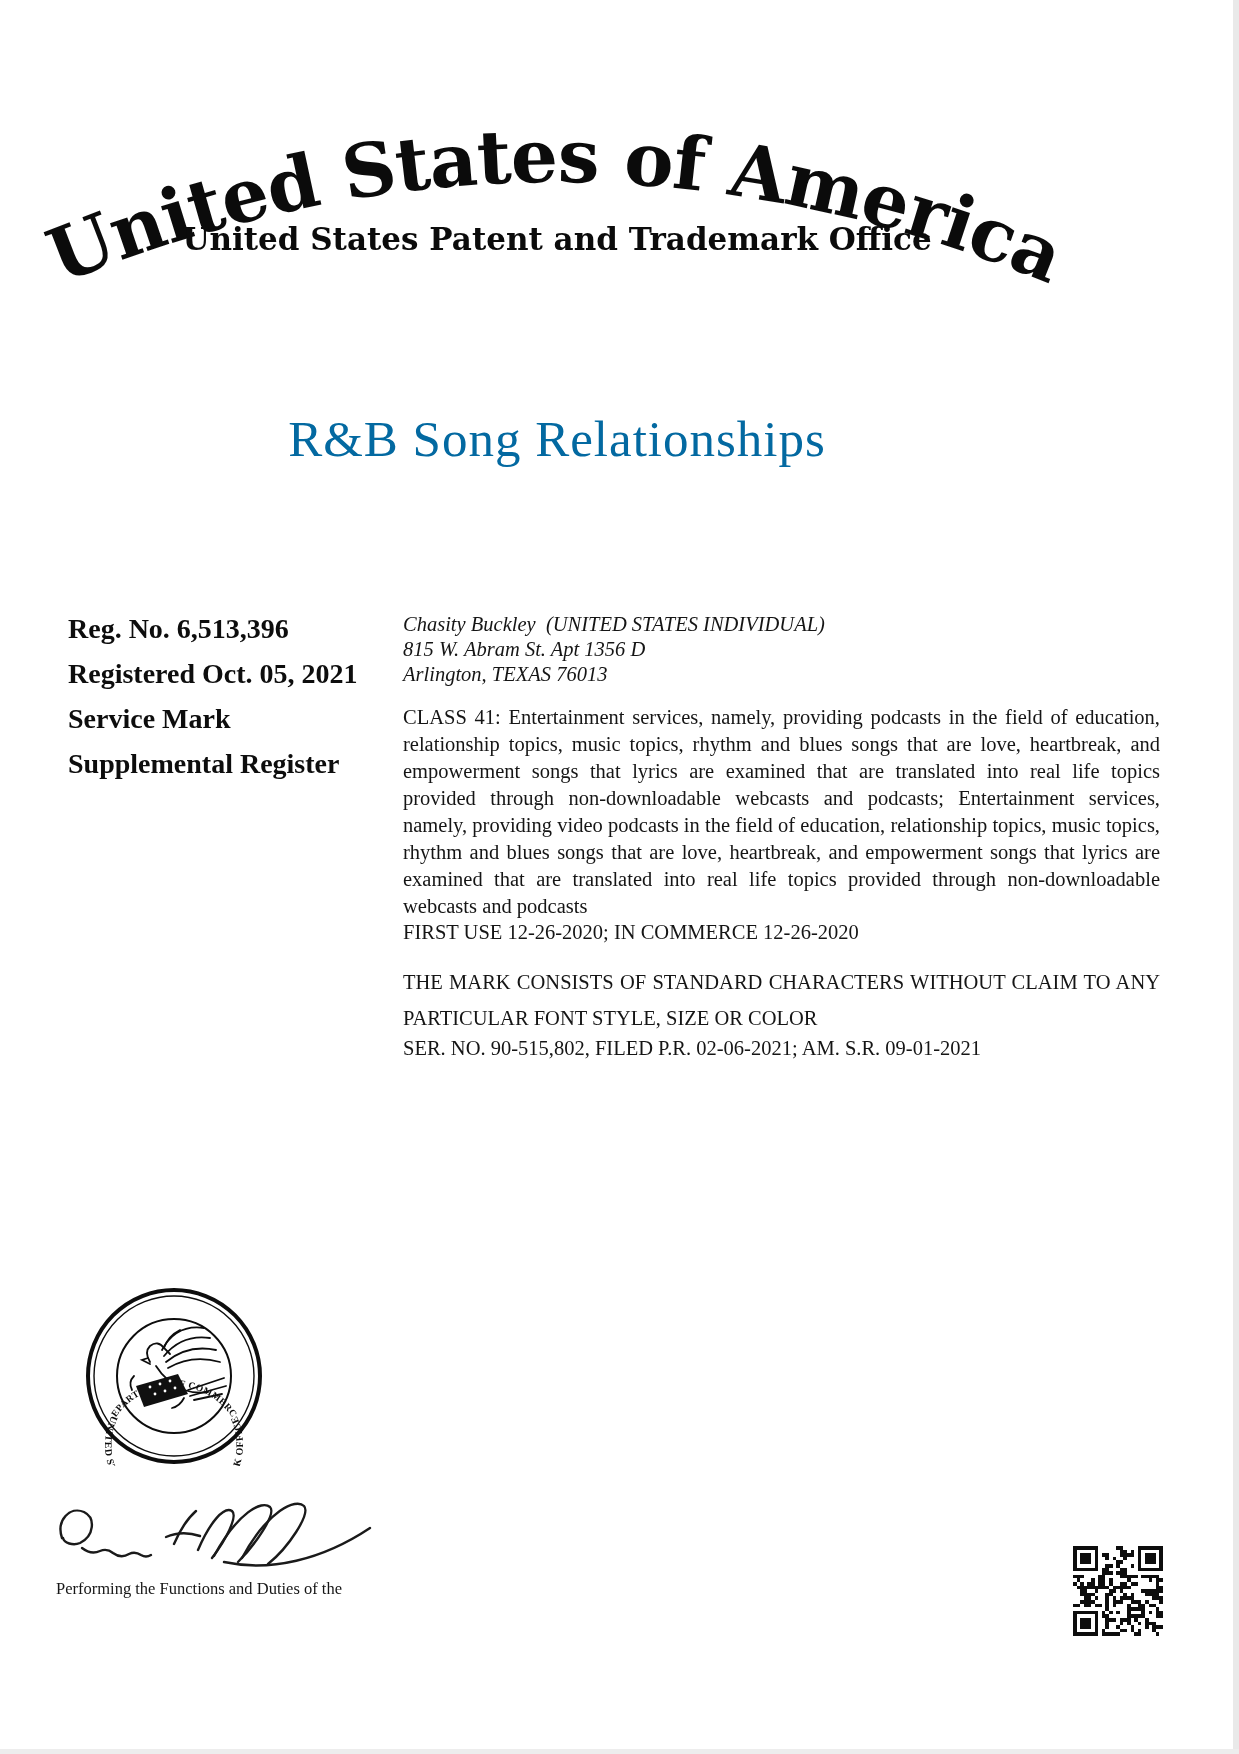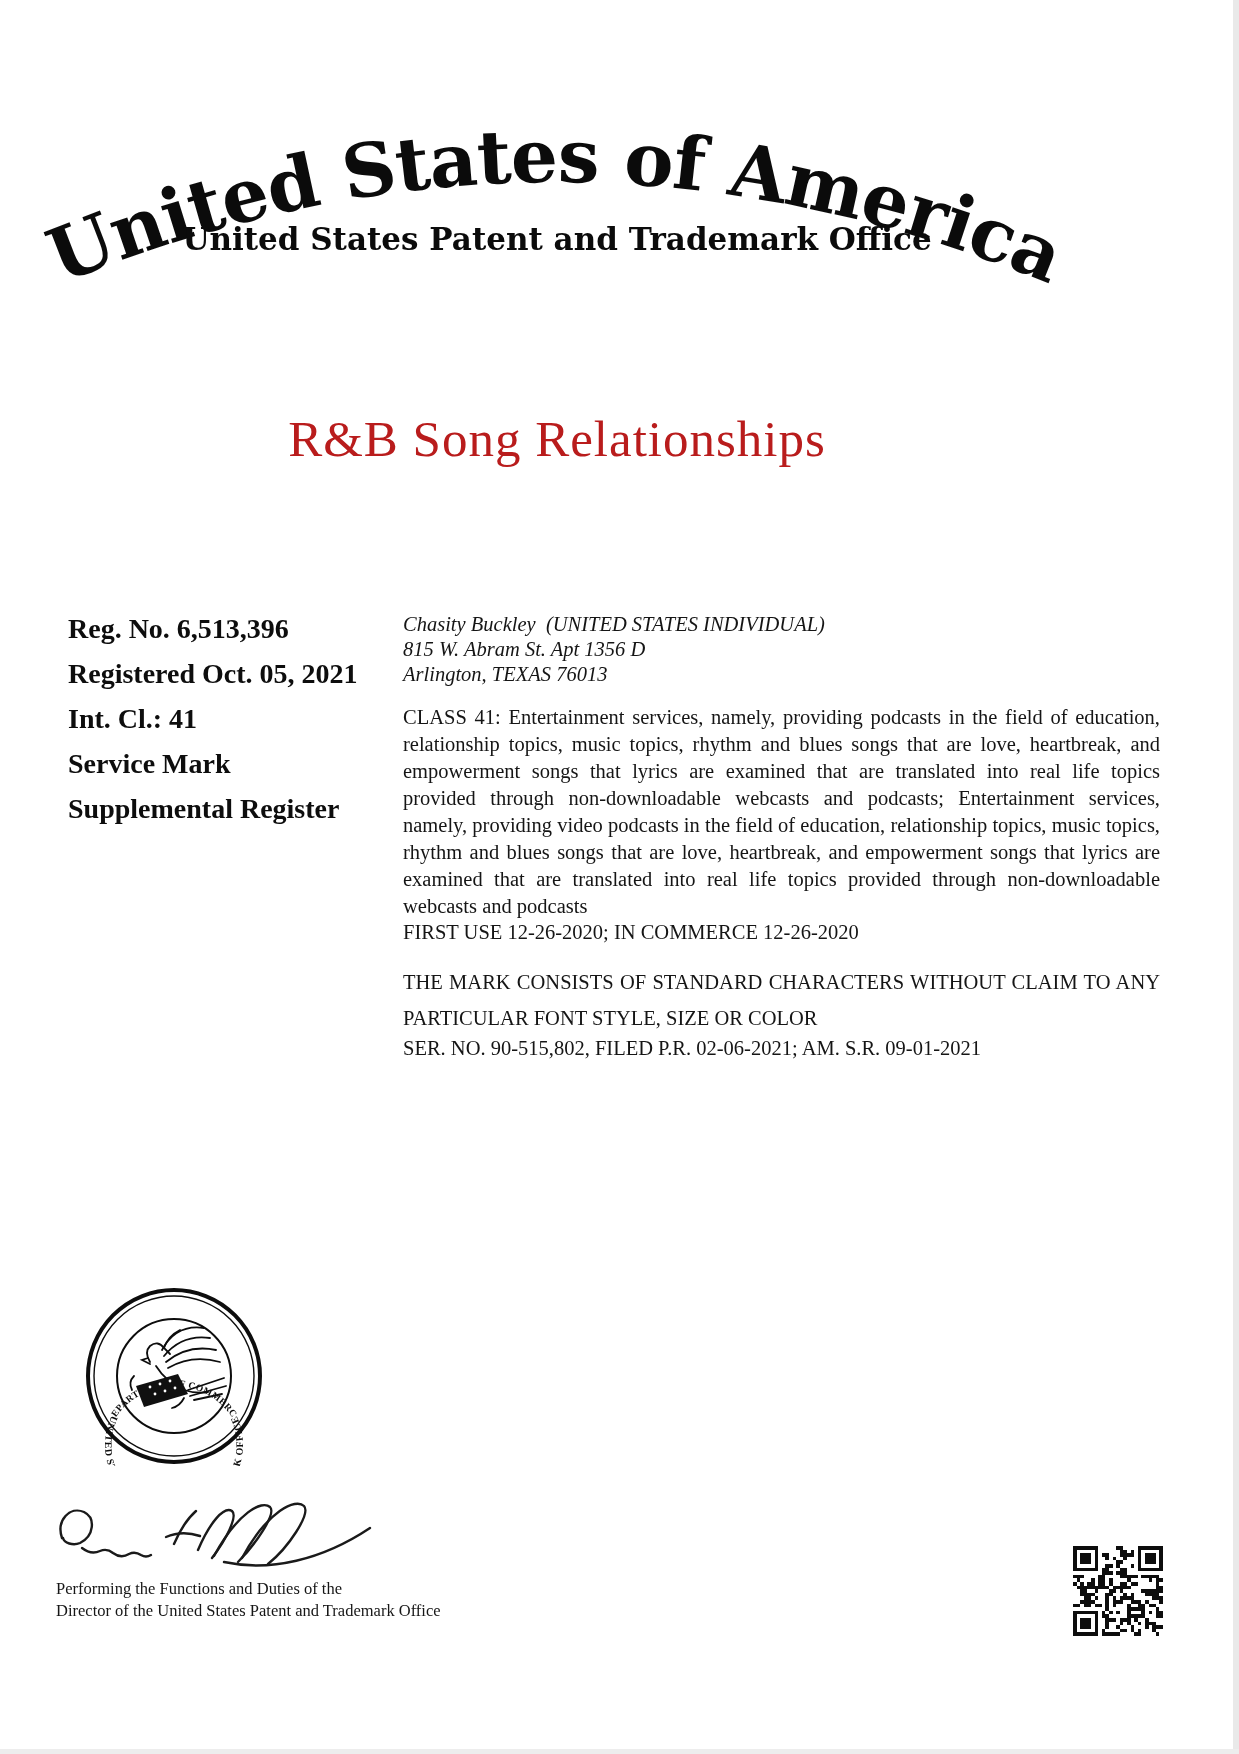--- a/index.html
+++ b/index.html
@@ -29,21 +29,21 @@
     font-weight:bold;
     font-size:31px;
     letter-spacing:0px;
     color:#0b0b0b;
   }
   .mark-title {
     position:absolute; left:0; top:410px; width:1114px;
     text-align:center;
     font-size:51px;
     letter-spacing:1px;
-    color:#b91c1c;
+    color:#0369a1;
   }
 
   .reg-col {
     position:absolute; left:68px; top:606px; width:330px;
     font-weight:bold;
     font-size:28px;
     line-height:45px;
     color:#0d0d0d;
     font-family:Liberation Serif, serif;
   }
@@ -91,21 +91,20 @@
     </text>
   </svg>
 
   <div class="subtitle">United States Patent and Trademark Office</div>
 
   <div class="mark-title">R&amp;B Song Relationships</div>
 
   <div class="reg-col">
     <div>Reg. No. 6,513,396</div>
     <div>Registered Oct. 05, 2021</div>
-    <div>Int. Cl.: 41</div>
     <div>Service Mark</div>
     <div>Supplemental Register</div>
   </div>
 
   <div class="info-col">
     <div class="owner-block">
       <div>Chasity Buckley  (UNITED STATES INDIVIDUAL)</div>
       <div>815 W. Abram St. Apt 1356 D</div>
       <div>Arlington, TEXAS 76013</div>
     </div>
@@ -162,21 +161,20 @@
       <path d="M118,39 q16,-7 34,-1"></path>
       <path d="M150,52 C162,24 176,8 184,13 C190,18 178,42 164,60"></path>
       <path d="M166,58 C190,14 214,2 222,9 C229,16 206,48 190,64"></path>
       <path d="M194,60 C220,12 248,0 256,8 C263,16 240,50 220,66"></path>
       <path d="M176,64 C222,74 274,62 322,30"></path>
     </g>
   </svg>
 
   <div class="attestation">
     <div>Performing the Functions and Duties of the</div>
-    <div>Director of the United States Patent and Trademark Office</div>
   </div>
 
   <svg class="qr-svg" id="qr" viewBox="0 0 25 25" shape-rendering="crispEdges">
       <rect x="12" y="0" width="1" height="1" fill="#0d0d0d"></rect>
       <rect x="13" y="0" width="1" height="1" fill="#0d0d0d"></rect>
       <rect x="13" y="1" width="1" height="1" fill="#0d0d0d"></rect>
       <rect x="14" y="1" width="1" height="1" fill="#0d0d0d"></rect>
       <rect x="16" y="1" width="1" height="1" fill="#0d0d0d"></rect>
       <rect x="8" y="2" width="1" height="1" fill="#0d0d0d"></rect>
       <rect x="9" y="2" width="1" height="1" fill="#0d0d0d"></rect>

